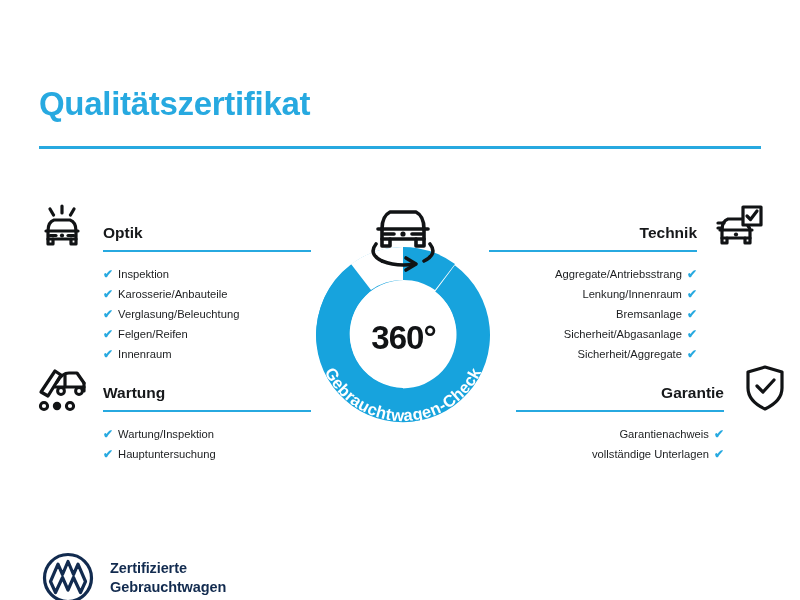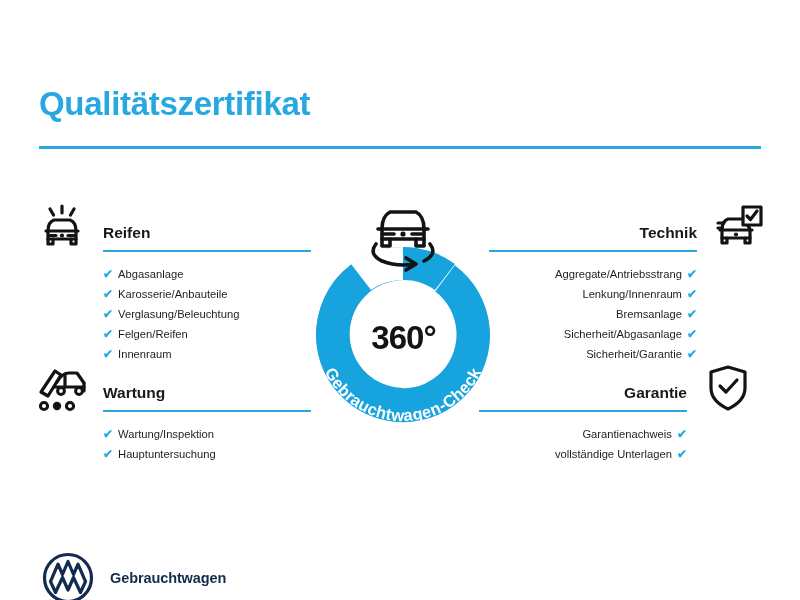--- a/index.html
+++ b/index.html
@@ -44,21 +44,21 @@
   }
 
   
   .quadrant {
     position: absolute;
     width: 300px;
   }
   .q-optik   { left: 33px;  top: 158px; }
   .q-wartung { left: 33px;  top: 318px; }
   .q-technik { left: 467px; top: 158px; }
-  .q-garantie{ left: 457px; top: 318px; }
+  .q-garantie{ left: 494px; top: 318px; }
 
   .q-head {
     position: relative;
     height: 56px;
   }
   .q-icon {
     position: absolute;
     top: 0;
     width: 58px;
     height: 52px;
@@ -184,25 +184,25 @@
             <path d="M9 27 H41"></path>
             <path d="M11 27 V40 H16 V35"></path>
             <path d="M39 27 V40 H34 V35"></path>
             <path d="M11 35 H39"></path>
             <path d="M13 31.5 H19"></path>
             <path d="M31 31.5 H37"></path>
           </g>
           <circle cx="25" cy="31.5" r="2.1" fill="#111315"></circle>
         </svg>
       </span>
-      <span class="q-title">Reifen</span>
+      <span class="q-title">Optik</span>
       <span class="q-rule"></span>
     </div>
     <ul class="q-list">
-      <li><span class="check">✔</span><span>Abgasanlage</span></li>
+      <li><span class="check">✔</span><span>Inspektion</span></li>
       <li><span class="check">✔</span><span>Karosserie/Anbauteile</span></li>
       <li><span class="check">✔</span><span>Verglasung/Beleuchtung</span></li>
       <li><span class="check">✔</span><span>Felgen/Reifen</span></li>
       <li><span class="check">✔</span><span>Innenraum</span></li>
     </ul>
   </div>
 
   <div class="quadrant q-technik right">
     <div class="q-head">
       <span class="q-icon">
@@ -223,21 +223,21 @@
         </svg>
       </span>
       <span class="q-title">Technik</span>
       <span class="q-rule"></span>
     </div>
     <ul class="q-list">
       <li><span>Aggregate/Antriebsstrang</span><span class="check">✔</span></li>
       <li><span>Lenkung/Innenraum</span><span class="check">✔</span></li>
       <li><span>Bremsanlage</span><span class="check">✔</span></li>
       <li><span>Sicherheit/Abgasanlage</span><span class="check">✔</span></li>
-      <li><span>Sicherheit/Garantie</span><span class="check">✔</span></li>
+      <li><span>Sicherheit/Aggregate</span><span class="check">✔</span></li>
     </ul>
   </div>
 
   <div class="quadrant q-wartung left">
     <div class="q-head">
       <span class="q-icon">
         <svg width="54" height="50" viewBox="0 0 54 50">
           <g fill="none" stroke="#111315" stroke-width="3.2" stroke-linecap="round" stroke-linejoin="round">
             <path d="M6 29 L20 8 L26 12 L13 33 Z"></path>
             <path d="M22 19 Q27 10 34 10 L42 10 L49 20"></path>
@@ -325,17 +325,18 @@
   </div>
 
   <div class="footer-logo">
     <span class="vw-mark">
       <svg width="52" height="52" viewBox="0 0 52 52">
         <circle cx="26" cy="26" r="23.5" fill="none" stroke="#122b4f" stroke-width="3.2"></circle>
         <path d="M26 9.5 L31.5 22.5 L36 12.2 L43.5 29.5 L38.5 40.5 L31.5 25.5 L26 38 L20.5 25.5 L13.5 40.5 L8.5 29.5 L16 12.2 L20.5 22.5 Z" fill="none" stroke="#122b4f" stroke-width="3.2" stroke-linejoin="round"></path>
       </svg>
     </span>
     <span class="vw-text">
+      <div>Zertifizierte</div>
       <div>Gebrauchtwagen</div>
     </span>
   </div>
 
 </div>
 
 </body></html>

